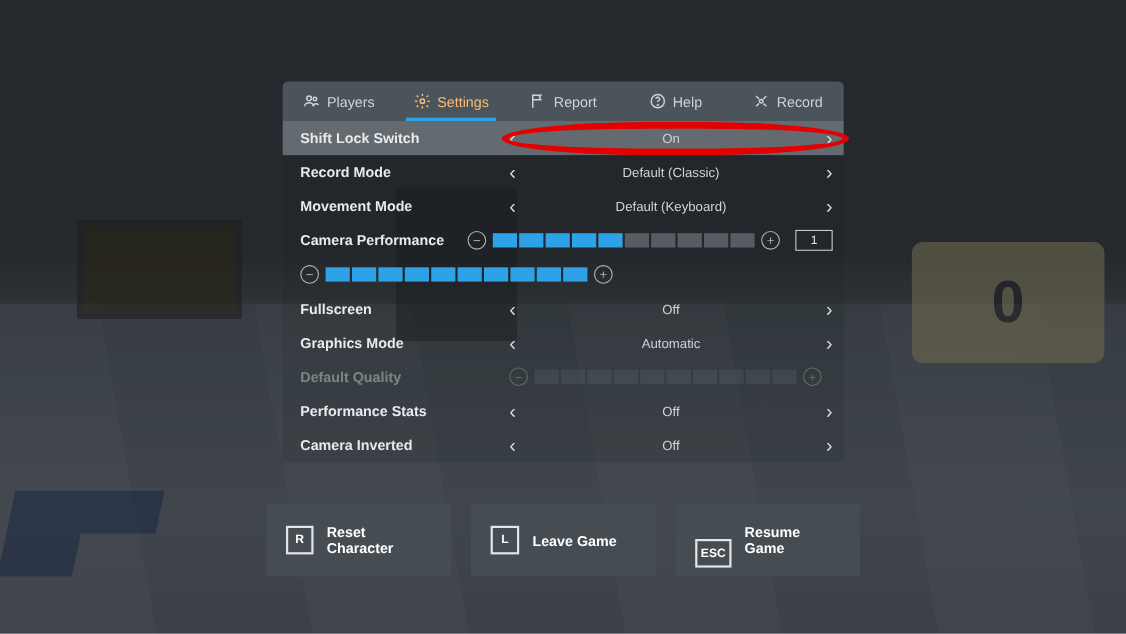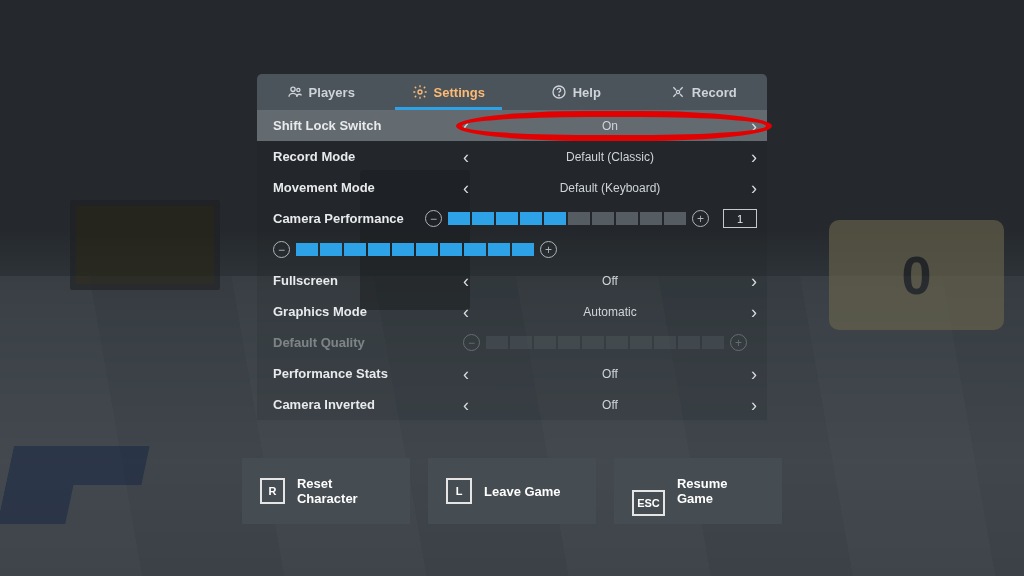--- a/index.html
+++ b/index.html
@@ -17,21 +17,21 @@
   .display { position:absolute; right:20px; top:220px; width:175px; height:110px; background:#d8c98a; border-radius:10px; opacity:0.6; display:flex; align-items:center; justify-content:center; font-size:54px; font-weight:700; color:#2a2a2a;}
   .step { position:absolute; left:0; bottom:0; width:170px; height:130px; background:#1f3c77; opacity:0.55; clip-path: polygon(0 60%,40% 60%,40% 30%,80% 30%,80% 0,0 0,0 100%); transform: skewX(-12deg);}
   .overlay { position:absolute; inset:0; background: rgba(20,22,25,0.55);}
   .menu {
     position:absolute; left:50%; top:74px; transform:translateX(-50%);
     width:510px; color:#fff; font-size:13px;
   }
   .tabs {
     display:flex; background:#4b535b; border-radius:5px 5px 0 0; height:36px;
   }
-  .tab { flex:1; display:flex; align-items:center; justify-content:center; gap:6px; color:#cfd4d9; cursor:pointer; font-weight:700; font-size:13px; position:relative;}
+  .tab { flex:1; display:flex; align-items:center; justify-content:center; gap:6px; color:#cfd4d9; cursor:pointer; font-weight:400; font-size:13px; position:relative;}
   .tab.active { color:#fdba74; }
   .tab.active::after { content:""; position:absolute; left:10px; right:10px; bottom:0; height:3px; background:#2ea2e6;}
   .tab svg { width:16px; height:16px; }
   .rows { background: rgba(30,33,36,0.15);}
   .row { display:flex; align-items:center; height:31px; padding:0 10px 0 16px; }
   .row.highlight { background:#636a70; }
   .row.disabled { opacity:0.4; pointer-events:none;}
   .label { width:190px; font-weight:700; color:#e8eaec; font-size:13px;}
   .control { flex:1; display:flex; align-items:center; justify-content:center; position:relative; color:#cfd4d9; font-size:12px; }
   .chev { width:20px; color:#d7dbde; font-size:18px; line-height:1; cursor:pointer; user-select:none;}
@@ -78,20 +78,26 @@
     </div>
     <div class="tab active">
       <svg viewBox="0 0 24 24" fill="none" stroke="currentColor" stroke-width="2">
           <circle cx="12" cy="12" r="3"></circle>
           <path d="M12 2v3M12 19v3M4.2 4.2l2.1 2.1M17.7 17.7l2.1 2.1M2 12h3M19 12h3M4.2 19.8l2.1-2.1M17.7 6.3l2.1-2.1"></path>
         </svg>
       <span>Settings</span>
     </div>
     <div class="tab">
       <svg viewBox="0 0 24 24" fill="none" stroke="currentColor" stroke-width="2">
+          <path d="M5 3v18M5 4h11l-2 3 2 3H5"></path>
+        </svg>
+      <span>Report</span>
+    </div>
+    <div class="tab">
+      <svg viewBox="0 0 24 24" fill="none" stroke="currentColor" stroke-width="2">
           <circle cx="12" cy="12" r="9"></circle>
           <path d="M9.5 9a2.5 2.5 0 1 1 3.5 2.3c-.9.4-1 .9-1 1.7"></path>
           <circle cx="12" cy="17" r="0.6" fill="currentColor"></circle>
         </svg>
       <span>Help</span>
     </div>
     <div class="tab">
       <svg viewBox="0 0 24 24" fill="none" stroke="currentColor" stroke-width="2">
           <path d="M5 5l4 4M19 5l-4 4M5 19l4-4M19 19l-4-4"></path>
           <circle cx="12" cy="12" r="2.4"></circle>

